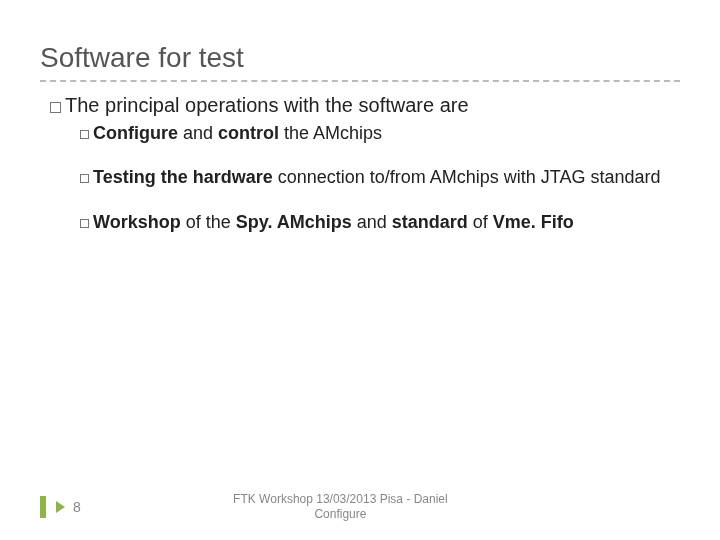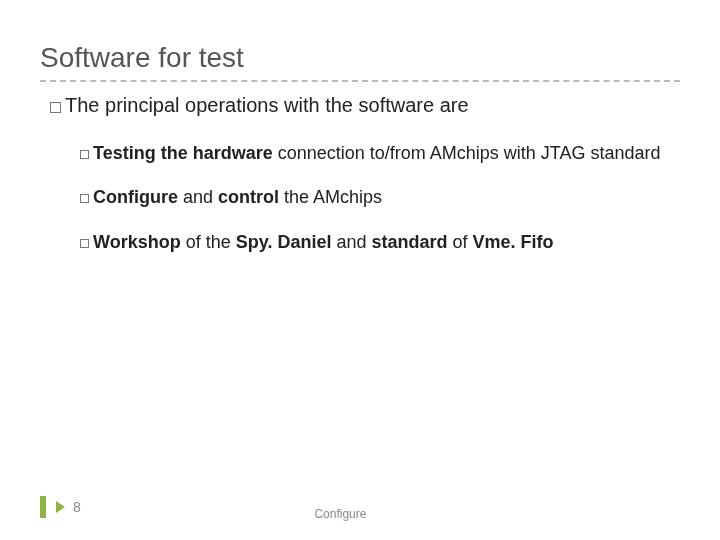--- a/index.html
+++ b/index.html
@@ -29,21 +29,21 @@
     border: none;
     border-top: 2px dashed #bbb;
     margin: 0 0 10px 0;
   }
   .content {
     padding-left: 10px;
     font-size: 20px;
     line-height: 1.35;
   }
   .level1 {
-    margin-bottom: 22px;
+    margin-bottom: 2px;
     text-align: justify;
   }
   .level2 {
     padding-left: 30px;
     font-size: 18px;
     margin-bottom: 20px;
     text-align: justify;
   }
   .sq {
     display: inline-block;
@@ -105,30 +105,30 @@
   <h1 class="title">Software for test</h1>
   <hr class="dashline">
 
   <div class="content">
 
     <div class="level1">
       <span class="sq"></span><span>The</span><span> principal operations with the software are</span>
     </div>
 
     <div id="subs">
+        <div class="level2"><span class="sq small"></span><b>Configure</b><span> and </span><b>control</b><span> the AMchips</span></div>
         <div class="level2"><span class="sq small"></span><b>Testing the hardware</b><span> connection to/from AMchips with JTAG standard</span></div>
-        <div class="level2"><span class="sq small"></span><b>Configure</b><span> and </span><b>control</b><span> the AMchips</span></div>
-        <div class="level2"><span class="sq small"></span><b>Workshop</b><span> of the </span><b>Spy. Daniel</b><span> and </span><b>standard</b><span> of </span><b>Vme. Fifo</b></div>
+        <div class="level2"><span class="sq small"></span><b>Workshop</b><span> of the </span><b>Spy. AMchips</b><span> and </span><b>standard</b><span> of </span><b>Vme. Fifo</b></div>
       </div>
 
   </div>
 
   <div class="footer">
     <div class="accentbar"></div>
     <div class="arrow"></div>
     <div class="pagenum">8</div>
     <div class="footer-text">
-      <br>
+      <span>FTK Workshop 13/03/2013 Pisa - Daniel</span><br>
       <span>Configure</span>
     </div>
   </div>
 
 </div>
 
 </body></html>

